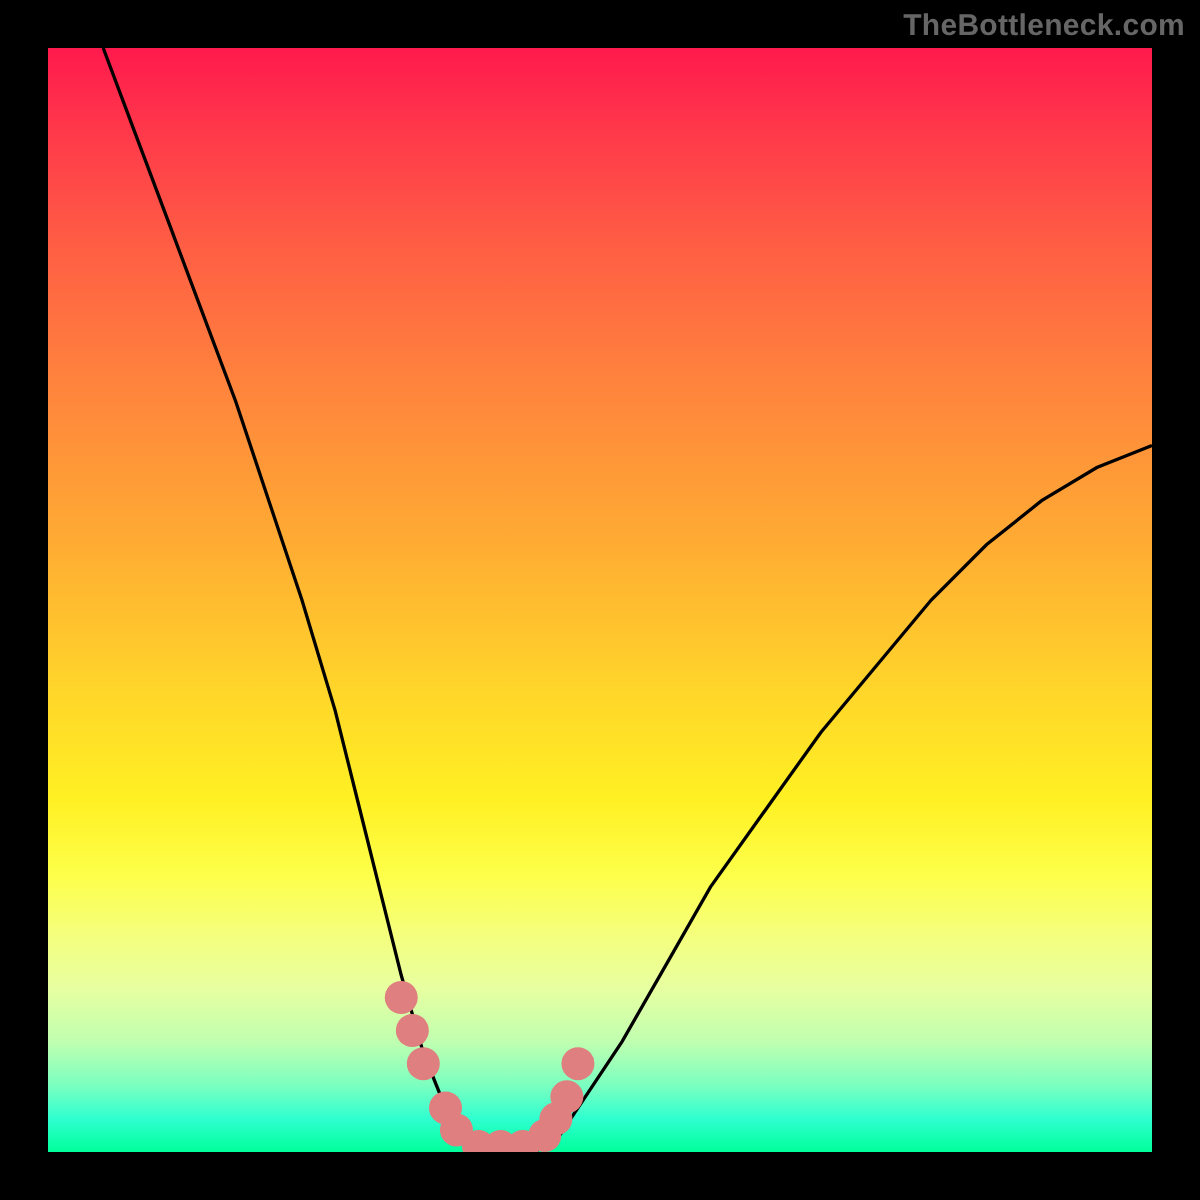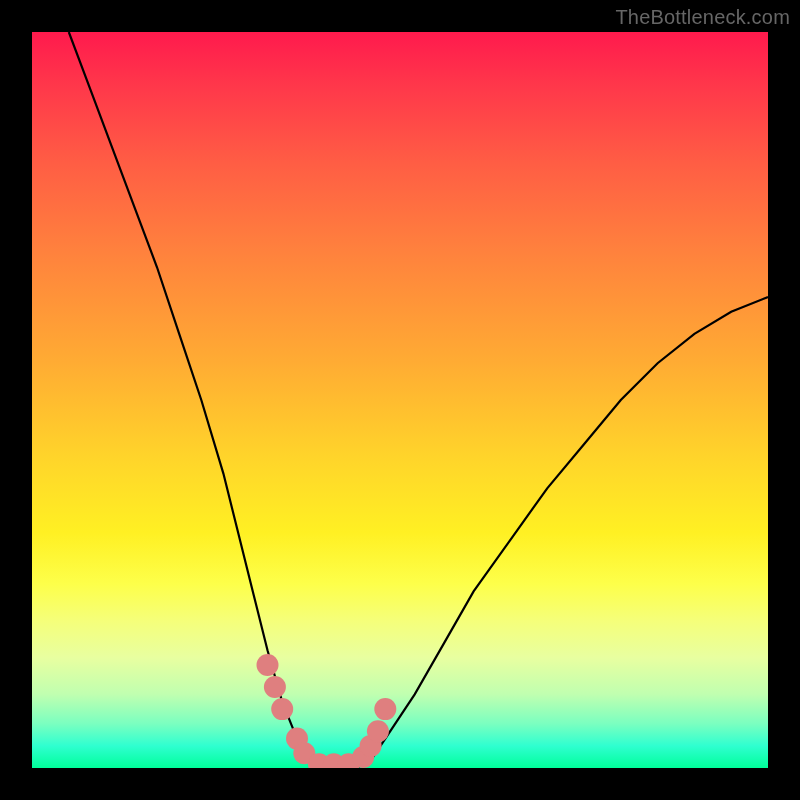--- a/index.html
+++ b/index.html
@@ -48,21 +48,21 @@
       #7affc0 94%,
       #2fffd0 97%,
       #00ff9a 100%);
   }
   .watermark {
     position: absolute;
     top: 6px;
     right: 10px;
     color: #666;
     font-size: 20px;
-    font-weight: 400;
+    font-weight: 700;
     letter-spacing: 0.2px;
     z-index: 10;
   }
   svg.curve {
     position: absolute;
     top: 0;
     left: 0;
     width: 100%;
     height: 100%;
   }

